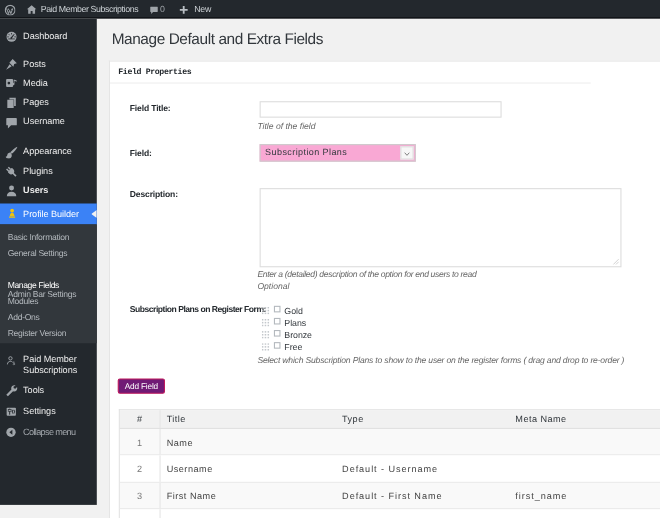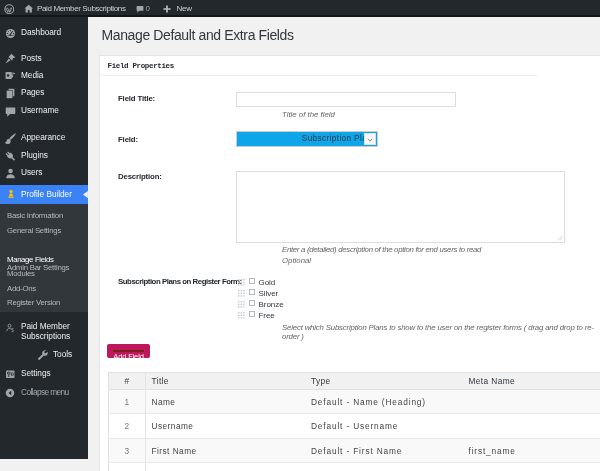--- a/index.html
+++ b/index.html
@@ -22,30 +22,30 @@
 #submenu { position:absolute; left:0; top:203.5px; width:88px; height:108px; background:#32373c; }
 .smitem { position:absolute; left:7px; width:80px; height:14px; line-height:14px; color:#b4b9be; font-size:7.8px; letter-spacing:-0.25px; }
 .smitem.active { color:#fff; font-weight:normal; letter-spacing:-0.35px; }
 
 
 #heading { position:absolute; left:101.5px; top:27.3px; font-size:14px; letter-spacing:-0.38px; color:#32373c; }
 #box { position:absolute; left:99px; top:55px; width:501px; height:417px; background:#fff; border:1px solid #e5e5e5; border-right:none; border-bottom:none; }
 #boxhead { position:absolute; left:0; top:0; width:437px; height:20px; border-bottom:1px solid #eee;font-family:Liberation Mono, monospace; }
 #boxhead span { position:absolute; left:7.5px; top:0; line-height:20px; font-size:7.5px; font-weight:bold; letter-spacing:-0.35px; color:#23282d; }
 .flabel { position:absolute; left:6px; font-size:7.8px; font-weight:bold; color:#23282d; letter-spacing:-0.15px;padding-left:12px; }
-.hint { position:absolute; font-size:7.8px; font-style:italic; color:#666;margin-left:48px; }
+.hint { position:absolute; font-size:7.8px; font-style:italic; color:#666; }
 #inp1 { position:absolute; left:136px; top:36px; width:220px; height:14.5px; background:#fff; border:1px solid #ddd; }
-#sel { position:absolute; left:136px; top:75px; width:141.5px; height:15.5px; background:#0ea5e9; border:1px solid #ccc; font-size:8.2px; letter-spacing:0.38px; color:#32373c; line-height:13px; padding-left:4px;text-align:right; }
+#sel { position:absolute; left:136px; top:75px; width:141.5px; height:15.5px; background:#f9a8d4; border:1px solid #ccc; font-size:8.2px; letter-spacing:0.38px; color:#32373c; line-height:13px; padding-left:4px; }
 #selbtn { position:absolute; right:1px; top:1px; width:12px; height:11.5px; background:#f7f7f7; border:1px solid #dfdfdf; text-align:center; }
 #ta { position:absolute; left:136px; top:115px; width:329px; height:71.5px; background:#fff; border:1px solid #ddd; }
 .cbrow { position:absolute; left:137px; height:11px; }
 .handle { position:absolute; left:1px; top:2px; width:7px; height:7px; }
 .cbox { position:absolute; left:11.5px; top:1.2px; width:6.5px; height:6.5px; background:#fff; border:1px solid #b4b9be; }
 .cblbl { position:absolute; left:21.5px; top:0; line-height:11px; font-size:8px; letter-spacing:-0.05px; color:#32373c; }
-#addbtn { position:absolute; left:7px; top:287.5px; width:43px; height:14.5px; background:#7f1d1d; border:6px solid #be185d; border-radius:2px; color:#fff; font-size:7.5px; text-align:center; line-height:13px; letter-spacing:-0.15px; }
+#addbtn { position:absolute; left:7px; top:287.5px; width:43px; height:14.5px; background:#701a75; border:1px solid #be185d; border-radius:2px; color:#fff; font-size:7.5px; text-align:center; line-height:13px; letter-spacing:-0.15px; }
 
 
 #tbl { position:absolute; left:7.5px; top:316px; width:493px; border-top:1px solid #e1e1e1; border-left:1px solid #e1e1e1; }
 .trow { position:relative; width:100%; border-bottom:1px solid #e8e8e8; font-size:8.3px; color:#444; }
 .trow .c0 { position:absolute; left:0; top:0; width:37.5px; height:100%; border-right:1px solid #e5e5e5; text-align:center; }
 .trow .c0 span { display:inline-block; width:100%; }
 #thead { height:16.5px; line-height:16.5px; background:#f1f1f1; color:#32373c; border-bottom:1px solid #e1e1e1; }
 #thead .c1,#thead .c2,#thead .c3 { letter-spacing:0.4px; }
 .drow { height:24.5px; line-height:24.5px; background:#fff; }
 .drow.alt { background:#f9f9f9; }
@@ -124,21 +124,21 @@
   <div class="mitem" style="top:129.8px;">
     <svg width="11" height="11" viewBox="0 0 20 20">
         <g transform="rotate(-45 10 10)" fill="#a0a5aa">
           <rect x="6.7" y="0.4" width="2.5" height="5.4"></rect>
           <rect x="10.8" y="0.4" width="2.5" height="5.4"></rect>
           <path d="M5.7 5.2h8.6c.7 0 1.2.5 1.2 1.2v2.4c0 2.3-1.5 4.2-3.6 4.8v6.2h-2.8v-6.2c-2.1-.6-3.6-2.5-3.6-4.8V6.4c0-.7.5-1.2 1.2-1.2z"></path>
         </g>
       </svg>
     <span class="lbl">Plugins</span>
   </div>
-  <div class="mitem" style="top:146.9px;">
+  <div class="mitem" style="top:146.9px;font-weight:bold;">
     <svg width="11" height="11" viewBox="0 0 20 20">
         <circle cx="10" cy="5.4" r="4.1" fill="#a0a5aa"></circle>
         <path d="M2.2 18.8c0-4.8 3.2-7.5 7.8-7.5s7.8 2.7 7.8 7.5z" fill="#a0a5aa"></path>
       </svg>
     <span class="lbl">Users</span>
   </div>
 </div>
 
 <div id="pbitem">
   <svg style="position:absolute;left:5.5px;top:4px;" width="10" height="10" viewBox="0 0 20 20">
@@ -162,21 +162,21 @@
 <div class="smitem" style="top:296px;">Register Version</div>
 
 <div class="mitem" style="top:319px;height:21px;line-height:9.5px;padding-top:3px;">
   <svg style="top:4px;" width="10" height="10" viewBox="0 0 20 20">
     <circle cx="9" cy="5.5" r="3" fill="none" stroke="#a0a5aa" stroke-width="1.7"></circle>
     <path d="M3.5 16.5c0-3.5 2.3-5.5 5.5-5.5 1.4 0 2.6.4 3.6 1.1" fill="none" stroke="#a0a5aa" stroke-width="1.7"></path>
     <text x="12.5" y="18" font-size="9" fill="#a0a5aa" font-family="Liberation Sans">$</text>
   </svg>
   <span class="lbl" style="top:3px;">Paid Member<br>Subscriptions</span>
 </div>
-<div class="mitem" style="top:346.3px;margin-left:32px;">
+<div class="mitem" style="top:346.3px;">
   <svg width="11" height="11" viewBox="0 0 20 20">
       <path d="M16.8.9a5.2 5.2 0 00-7 6.6L1.3 16 4 18.7l8.5-8.5a5.2 5.2 0 006.6-7L16.3 6.1l-2.6-.6-.6-2.6z" fill="#a0a5aa"></path>
     </svg>
   <span class="lbl">Tools</span>
 </div>
 <div class="mitem" style="top:365px;">
   <svg width="10.5" height="10.5" viewBox="0 0 20 20">
       <rect x="2" y="3" width="16" height="14" rx="1.5" fill="#a0a5aa"></rect>
       <rect x="6.4" y="4.8" width="1.7" height="10.4" fill="#23282d"></rect>
       <rect x="4.7" y="6.3" width="5" height="3" fill="#a0a5aa" stroke="#23282d" stroke-width="1.1"></rect>
@@ -247,21 +247,21 @@
           <rect x="9" y="0" width="2.4" height="2.4"></rect>
           <rect x="0" y="4.5" width="2.4" height="2.4"></rect>
           <rect x="4.5" y="4.5" width="2.4" height="2.4"></rect>
           <rect x="9" y="4.5" width="2.4" height="2.4"></rect>
           <rect x="0" y="9" width="2.4" height="2.4"></rect>
           <rect x="4.5" y="9" width="2.4" height="2.4"></rect>
           <rect x="9" y="9" width="2.4" height="2.4"></rect>
         </g>
       </svg>
     <div class="cbox"></div>
-      <div class="cblbl">Silver</div>
+      <div class="cblbl">Plans</div>
   </div>
   <div class="cbrow" style="top:242.6px;">
     <svg class="handle" viewBox="0 0 12 12">
         <g fill="#c3c7cb">
           <rect x="0" y="0" width="2.4" height="2.4"></rect>
           <rect x="4.5" y="0" width="2.4" height="2.4"></rect>
           <rect x="9" y="0" width="2.4" height="2.4"></rect>
           <rect x="0" y="4.5" width="2.4" height="2.4"></rect>
           <rect x="4.5" y="4.5" width="2.4" height="2.4"></rect>
           <rect x="9" y="4.5" width="2.4" height="2.4"></rect>
@@ -297,21 +297,20 @@
   <div id="tbl">
     <div class="trow" id="thead">
       <div class="c0"><span>#</span></div>
       <div class="c1">Title</div>
       <div class="c2">Type</div>
       <div class="c3">Meta Name</div>
     </div>
     <div class="trow drow alt">
       <div class="c0"><span class="num">1</span></div>
       <div class="c1">Name</div>
-      <div class="c2">Default - Name (Heading)</div>
       <div class="c3"></div>
     </div>
     <div class="trow drow">
       <div class="c0"><span class="num">2</span></div>
       <div class="c1">Username</div>
       <div class="c2">Default - Username</div>
       <div class="c3"></div>
     </div>
     <div class="trow drow alt">
       <div class="c0"><span class="num">3</span></div>

